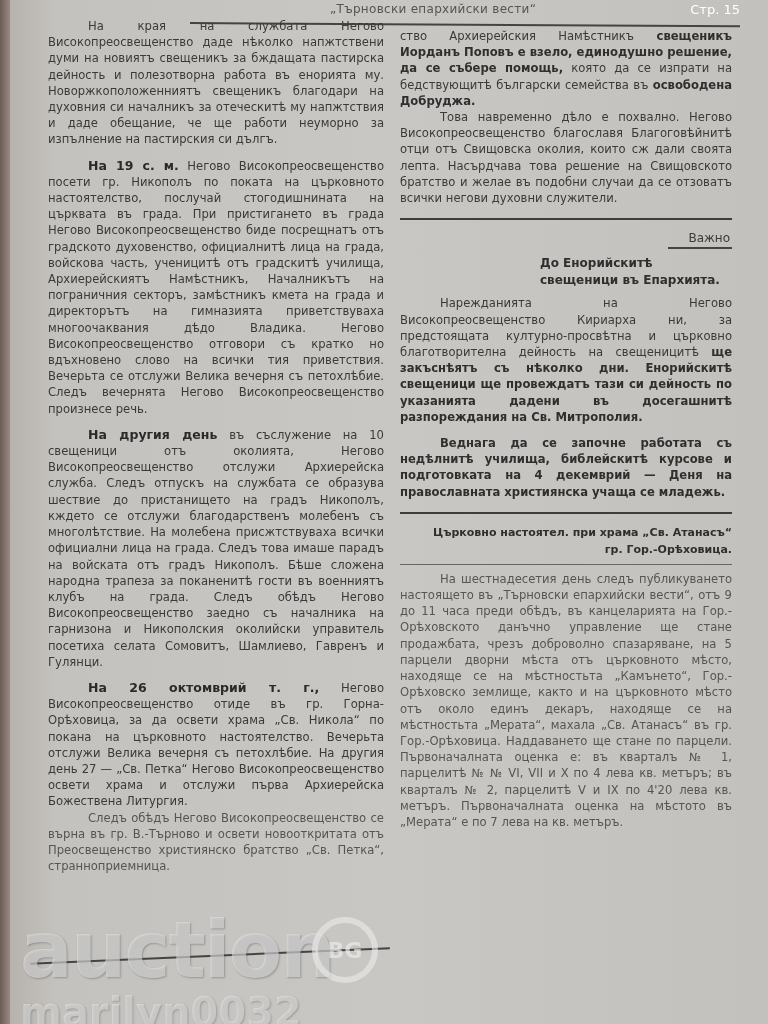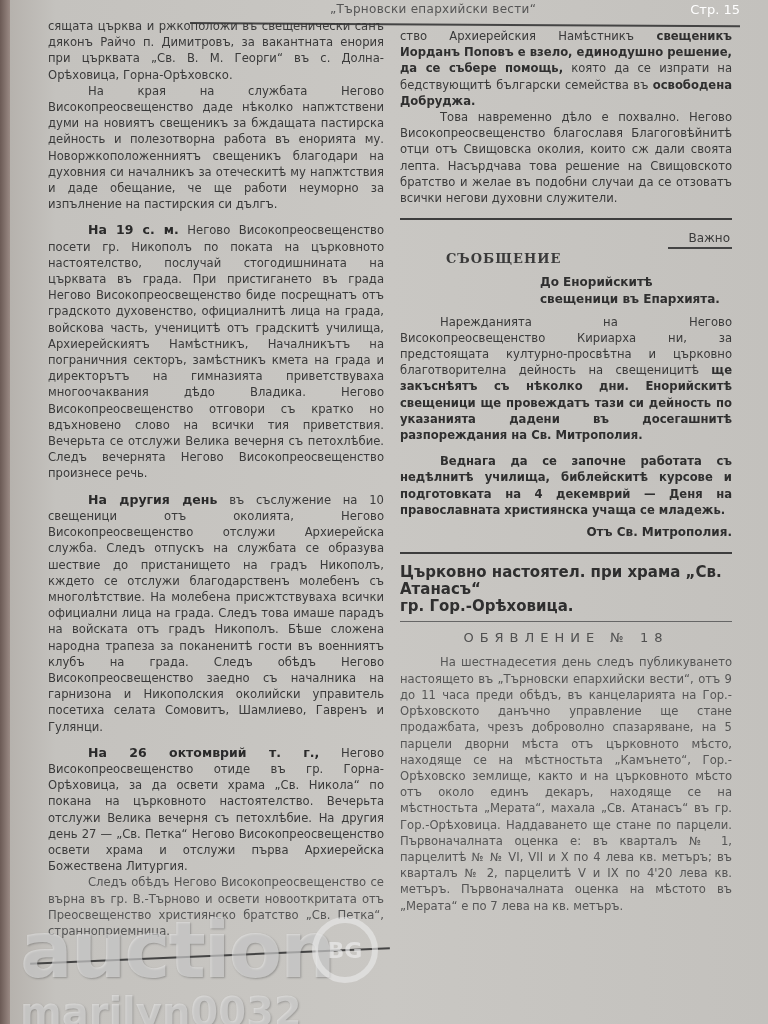--- a/index.html
+++ b/index.html
@@ -39,21 +39,21 @@
   .lead { font-weight:bold; font-size:12.5px; color:#2a2a2a; }
   .rule { height:2px; background:#3d3d3d; margin:10px 0; }
   .rule.thin { height:1px; background:#666; }
   .important {
     text-align:right; font-size:12px; margin-top:4px;
   }
   .important span { display:inline-block; border-bottom:2px solid #444; padding:0 2px 1px 20px; }
   .notice-title { font-family:"DejaVu Serif", serif; font-weight:bold; font-size:13px; letter-spacing:1px; margin-left:46px; margin-top:2px; }
   .addressee { text-align:right; font-size:12px; line-height:17px; margin:6px 0 6px 0; padding-left:140px; text-align:left; }
   .sig { text-align:right; margin-top:6px; font-size:12px; }
-  .org { text-align:left; font-size:15px; line-height:17px; }
+  .org { text-align:right; font-size:11px; line-height:17px; }
   .ad-title { text-align:center; letter-spacing:6px; font-size:13px; margin:8px 0 8px; color:#505050; }
   .faded { color:#555; }
   .watermark {
     position:absolute; left:10px; top:905px; width:390px; height:110px;
     pointer-events:none;
   }
   .wm1 {
     position:absolute; left:10px; top:0; font-size:78px; font-weight:bold; letter-spacing:-2px;
     color:rgba(235,235,235,0.55); text-shadow:1px 1px 2px rgba(80,80,80,0.4);
     font-family:"DejaVu Sans", sans-serif;
@@ -76,21 +76,20 @@
 <div class="spine"></div>
 <div class="page"></div>
 
 <div class="header">
   <span class="title">„Търновски епархийски вести“</span>
   <span class="pageno">Стр. 15</span>
 </div>
 <div class="header-rule"></div>
 
 <div class="col col-left">
-  <p>сящата църква и ржкоположи въ свещенически санъ дяконъ Райчо п. Димитровъ, за вакантната енория при църквата „Св. В. М. Георги“ въ с. Долна-Орѣховица, Горна-Орѣховско.</p>
   <p class="ind">На края на службата Негово Високопреосвещенство даде нѣколко напжтствени думи на новиятъ свещеникъ за бждащата пастирска дейность и полезотворна работа въ енорията му. Новоржкоположенниятъ свещеникъ благодари на духовния си началникъ за отеческитѣ му напжтствия и даде обещание, че ще работи неуморно за изпълнение на пастирския си дългъ.</p>
   <p class="ind gap"><span class="lead">На 19 с. м.</span><span> Негово Високопреосвещенство посети гр. Никополъ по поката на църковното настоятелство, послучай стогодишнината на църквата въ града. При пристигането въ града Негово Високопреосвещенство биде посрещнатъ отъ градското духовенство, официалнитѣ лица на града, войскова часть, ученицитѣ отъ градскитѣ училища, Архиерейскиятъ Намѣстникъ, Началникътъ на пограничния секторъ, замѣстникъ кмета на града и директорътъ на гимназията приветствуваха многоочаквания дѣдо Владика. Негово Високопреосвещенство отговори съ кратко но вдъхновено слово на всички тия приветствия. Вечерьта се отслужи Велика вечерня съ петохлѣбие. Следъ вечернята Негово Високопреосвещенство произнесе речь.</span></p>
   <p class="ind gap"><span class="lead">На другия день</span><span> въ съслужение на 10 свещеници отъ околията, Негово Високопреосвещенство отслужи Архиерейска служба. Следъ отпускъ на службата се образува шествие до пристанището на градъ Никополъ, кждето се отслужи благодарственъ молебенъ съ многолѣтствие. На молебена присжтствуваха всички официални лица на града. Следъ това имаше парадъ на войската отъ градъ Никополъ. Бѣше сложена народна трапеза за поканенитѣ гости въ военниятъ клубъ на града. Следъ обѣдъ Негово Високопреосвещенство заедно съ началника на гарнизона и Никополския околийски управитель посетиха селата Сомовитъ, Шамлиево, Гавренъ и Гулянци.</span></p>
   <p class="ind gap"><span class="lead">На 26 октомврий т. г.,</span><span> Негово Високопреосвещенство отиде въ гр. Горна-Орѣховица, за да освети храма „Св. Никола“ по покана на църковното настоятелство. Вечерьта отслужи Велика вечерня съ петохлѣбие. На другия день 27 — „Св. Петка“ Негово Високопреосвещенство освети храма и отслужи първа Архиерейска Божествена Литургия.</span></p>
   <p class="ind faded">Следъ обѣдъ Негово Високопреосвещенство се върна въ гр. В.-Търново и освети новооткритата отъ Преосвещенство християнско братство „Св. Петка“, странноприемница.</p>
 
 </div>
 
 <div class="watermark">
   <div class="wm-line"></div>
@@ -99,26 +98,23 @@
   <span class="wm2">marilyn0032</span>
 </div>
 
 <div class="col col-right">
   <p><span>ство Архиерейския Намѣстникъ</span><b> свещеникъ Иорданъ Поповъ е взело, единодушно решение, да се събере помощь,</b><span> която да се изпрати на бедствующитѣ български семейства въ </span><b>освободена Добруджа.</b></p>
   <p class="ind">Това навременно дѣло е похвално. Негово Високопреосвещенство благославя Благоговѣйнитѣ отци отъ Свищовска околия, които сж дали своята лепта. Насърдчава това решение на Свищовското братство и желае въ подобни случаи да се отзоватъ всички негови духовни служители.</p>
 
   <div class="rule" style="margin-top:12px;"></div>
 
   <div class="important"><span>Важно</span></div>
-  <div class="notice-title">СЪОБЩЕНИЕ</div>
   <div class="addressee b">До Енорийскитѣ свещеници въ Епархията.</div>
   <p class="ind"><span>Нарежданията на Негово Високопреосвещенство Кириарха ни, за предстоящата културно-просвѣтна и църковно благотворителна дейность на свещеницитѣ </span><b>ще закъснѣятъ съ нѣколко дни. Енорийскитѣ свещеници ще провеждатъ тази си дейность по указанията дадени въ досегашнитѣ разпореждания на Св. Митрополия.</b></p>
   <p class="ind gap"><b>Веднага да се започне работата съ недѣлнитѣ училища, библейскитѣ курсове и подготовката на 4 декемврий — Деня на православната християнска учаща се младежь.</b></p>
-  <div class="sig b">Отъ Св. Митрополия.</div>
 
   <div class="rule" style="margin-top:12px;"></div>
 
   <div class="org b">Църковно настоятел. при храма „Св. Атанасъ“</div>
   <div class="org b">гр. Гор.-Орѣховица.</div>
   <div class="rule thin" style="margin:6px 0;"></div>
-  <div class="ad-title">ОБЯВЛЕНИЕ № 18</div>
   <p class="ind faded">На шестнадесетия день следъ публикуването настоящето въ „Търновски епархийски вести“, отъ 9 до 11 часа преди обѣдъ, въ канцеларията на Гор.-Орѣховското данъчно управление ще стане продажбата, чрезъ доброволно спазаряване, на 5 парцели дворни мѣста отъ църковното мѣсто, находяще се на мѣстностьта „Камънето“, Гор.-Орѣховско землище, както и на църковното мѣсто отъ около единъ декаръ, находяще се на мѣстностьта „Мерата“, махала „Св. Атанасъ“ въ гр. Гор.-Орѣховица. Наддаването ще стане по парцели. Първоначалната оценка е: въ кварталъ № 1, парцелитѣ № № VI, VII и X по 4 лева кв. метъръ; въ кварталъ № 2, парцелитѣ V и IX по 4'20 лева кв. метъръ. Първоначалната оценка на мѣстото въ „Мерата“ е по 7 лева на кв. метъръ.</p>
 </div>
 
 </body></html>

